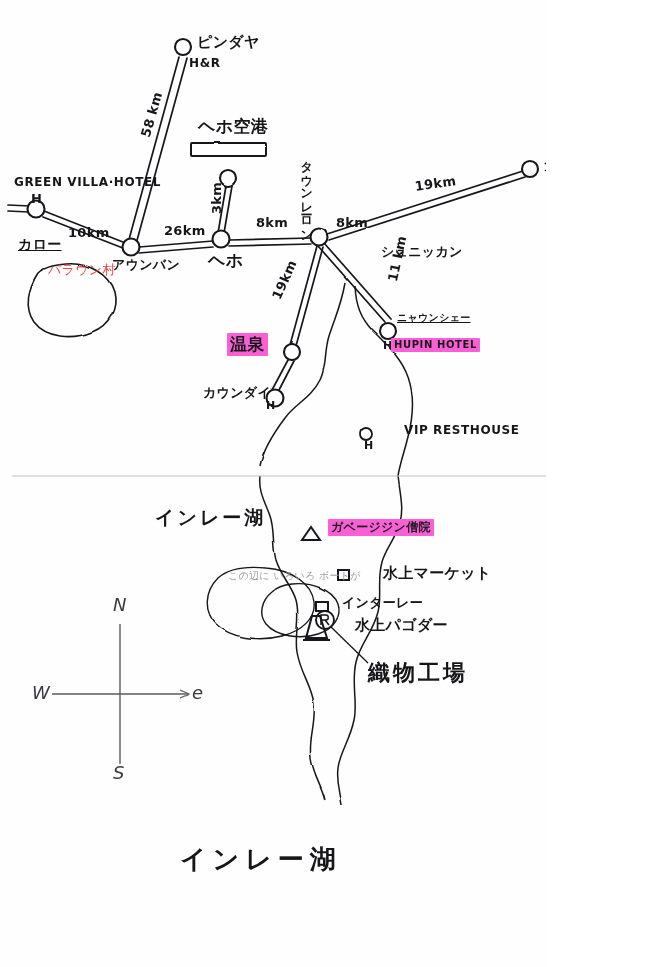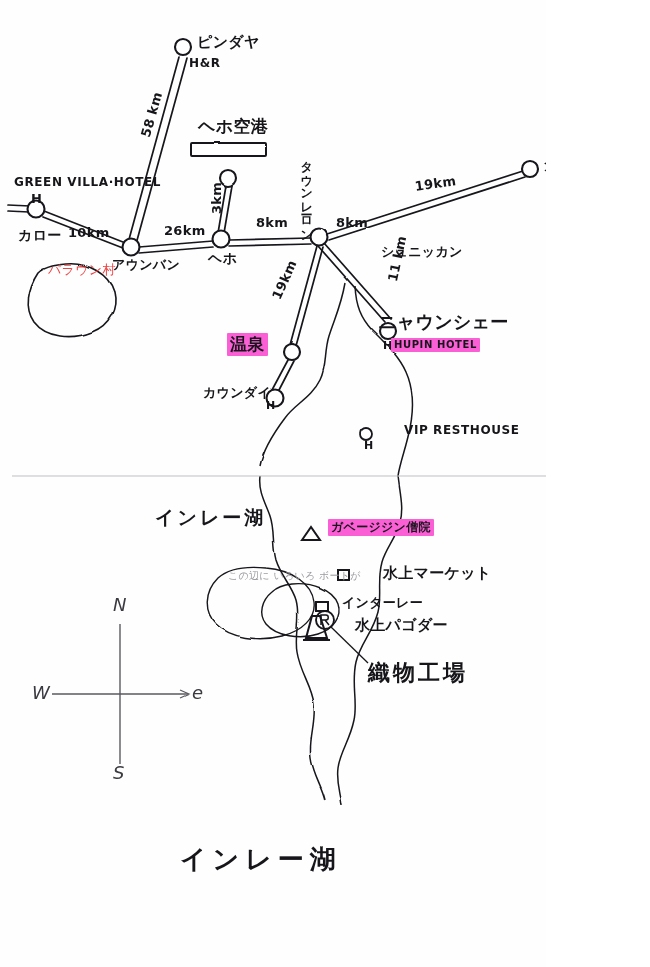--- a/index.html
+++ b/index.html
@@ -189,35 +189,35 @@
   </svg>
 
   <div class="lbl lbl-jp" style="left:197px; top:35px; font-size:15px;">ピンダヤ</div>
   <div class="lbl lbl-en marker-h" style="left:189px; top:57px; font-size:12px;">H&amp;R</div>
 
   <div class="lbl lbl-jp" style="left:198px; top:118px; font-size:17px;">ヘホ空港</div>
 
   <div class="lbl lbl-en" style="left:14px; top:176px; font-size:12px;">GREEN VILLA·HOTEL</div>
 
   <div class="lbl lbl-en marker-h" style="left:31px; top:192px; font-size:13px;">H</div>
-  <div class="lbl lbl-jp" style="left:18px; top:228px; font-size:14px;">カロー</div>
+  <div class="lbl lbl-jp" style="left:18px; top:237px; font-size:14px;text-decoration:underline;">カロー</div>
 
   <div class="lbl lbl-jp faint" style="left:48px; top:263px; font-size:13px; color:#ef4444;">パラウン村</div>
 
   <div class="lbl lbl-jp" style="left:112px; top:258px; font-size:13px;">アウンバン</div>
 
-  <div class="lbl lbl-jp" style="left:208px; top:252px; font-size:14px;font-family:Liberation Mono, monospace;">ヘホ</div>
+  <div class="lbl lbl-jp" style="left:208px; top:252px; font-size:17px;">ヘホ</div>
 
   <div class="lbl lbl-jp vert" style="left:300px; top:152px; font-size:12px; height:80px;">タウンレーロン</div>
 
   <div class="lbl lbl-jp" style="left:381px; top:245px; font-size:13px;">シュニッカン</div>
 
   <div class="lbl lbl-jp" style="left:543px; top:157px; font-size:15px;">タウンジー</div>
 
-  <div class="lbl lbl-jp" style="left:378px; top:313px; font-size:18px;">ニャウンシェー</div>
+  <div class="lbl lbl-jp" style="left:397px; top:313px; font-size:10px;text-decoration:underline;">ニャウンシェー</div>
   <div class="lbl lbl-en marker-h" style="left:383px; top:340px; font-size:11px;">H</div>
 
   <div class="lbl lbl-en" style="left:391px; top:340px; font-size:10px;">
     <span class="hl-pink">HUPIN HOTEL</span>
   </div>
 
   <div class="lbl lbl-jp" style="left:227px; top:336px; font-size:17px;">
     <span class="hl-pink">温泉</span>
   </div>
 

